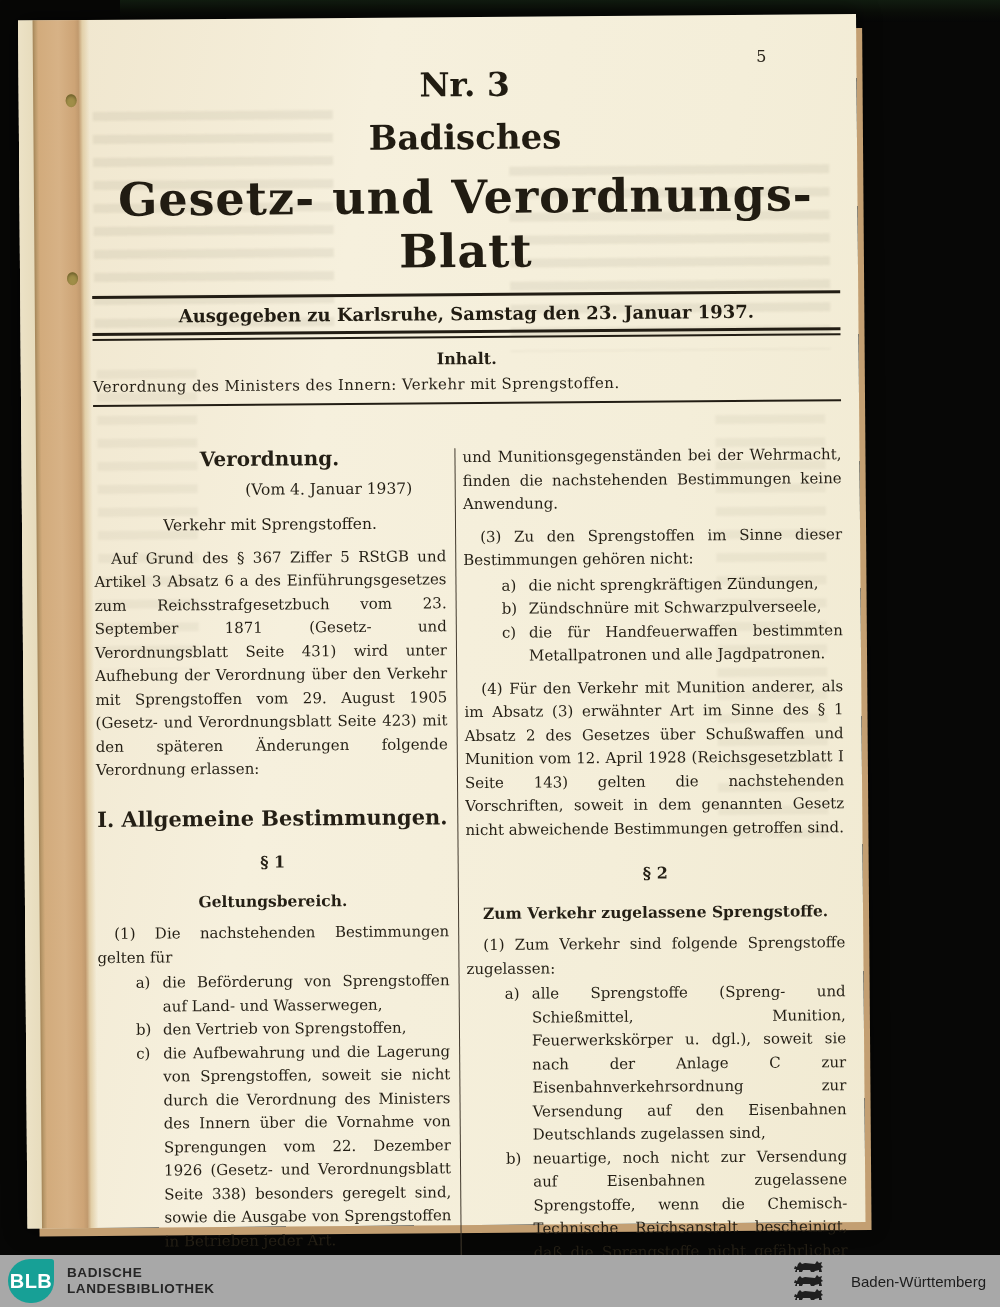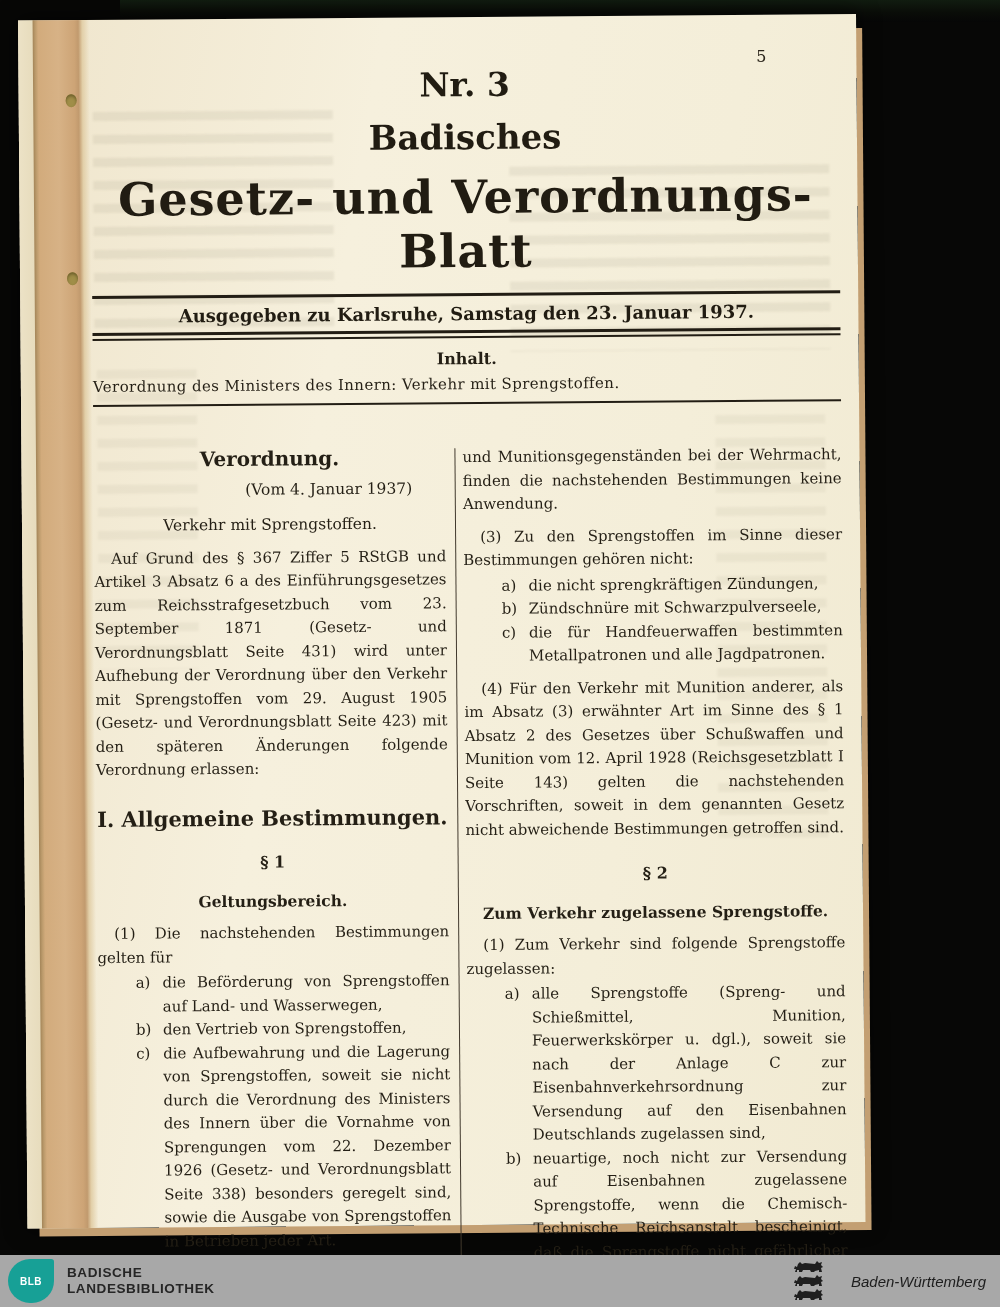--- a/index.html
+++ b/index.html
@@ -86,24 +86,24 @@
   .footer{
     position:absolute;left:0;right:0;bottom:0;height:52px;
     background:#a8a8a8;display:flex;align-items:center;
     font-family:"Liberation Sans", sans-serif;
   }
   .blb-logo{
     width:46px;height:44px;margin-left:8px;flex:none;
     background:#17a096;border-radius:23px 3px 23px 23px;
     display:flex;align-items:center;justify-content:center;
   }
-  .blb-logo span{color:#ffffff;font-weight:bold;font-size:10px;letter-spacing:0.5px;}
+  .blb-logo span{color:#ffffff;font-weight:bold;font-size:20px;letter-spacing:0.5px;}
   .lib-name{margin-left:13px;font-weight:bold;font-size:13.5px;line-height:16px;
     color:#262626;letter-spacing:0.6px;}
-  .state{margin-left:auto;margin-right:14px;display:flex;align-items:center;gap:26px;color:#1d1d1d;font-style:italic;}
+  .state{margin-left:auto;margin-right:14px;display:flex;align-items:center;gap:26px;color:#1d1d1d;}
   .state-label{font-size:15px;}
   .lions-icon svg{display:block;}
 </style>
 </head>
 <body>
 
 <div class="stage">
   <div class="cover-edge"></div>
 
   <div class="page">

